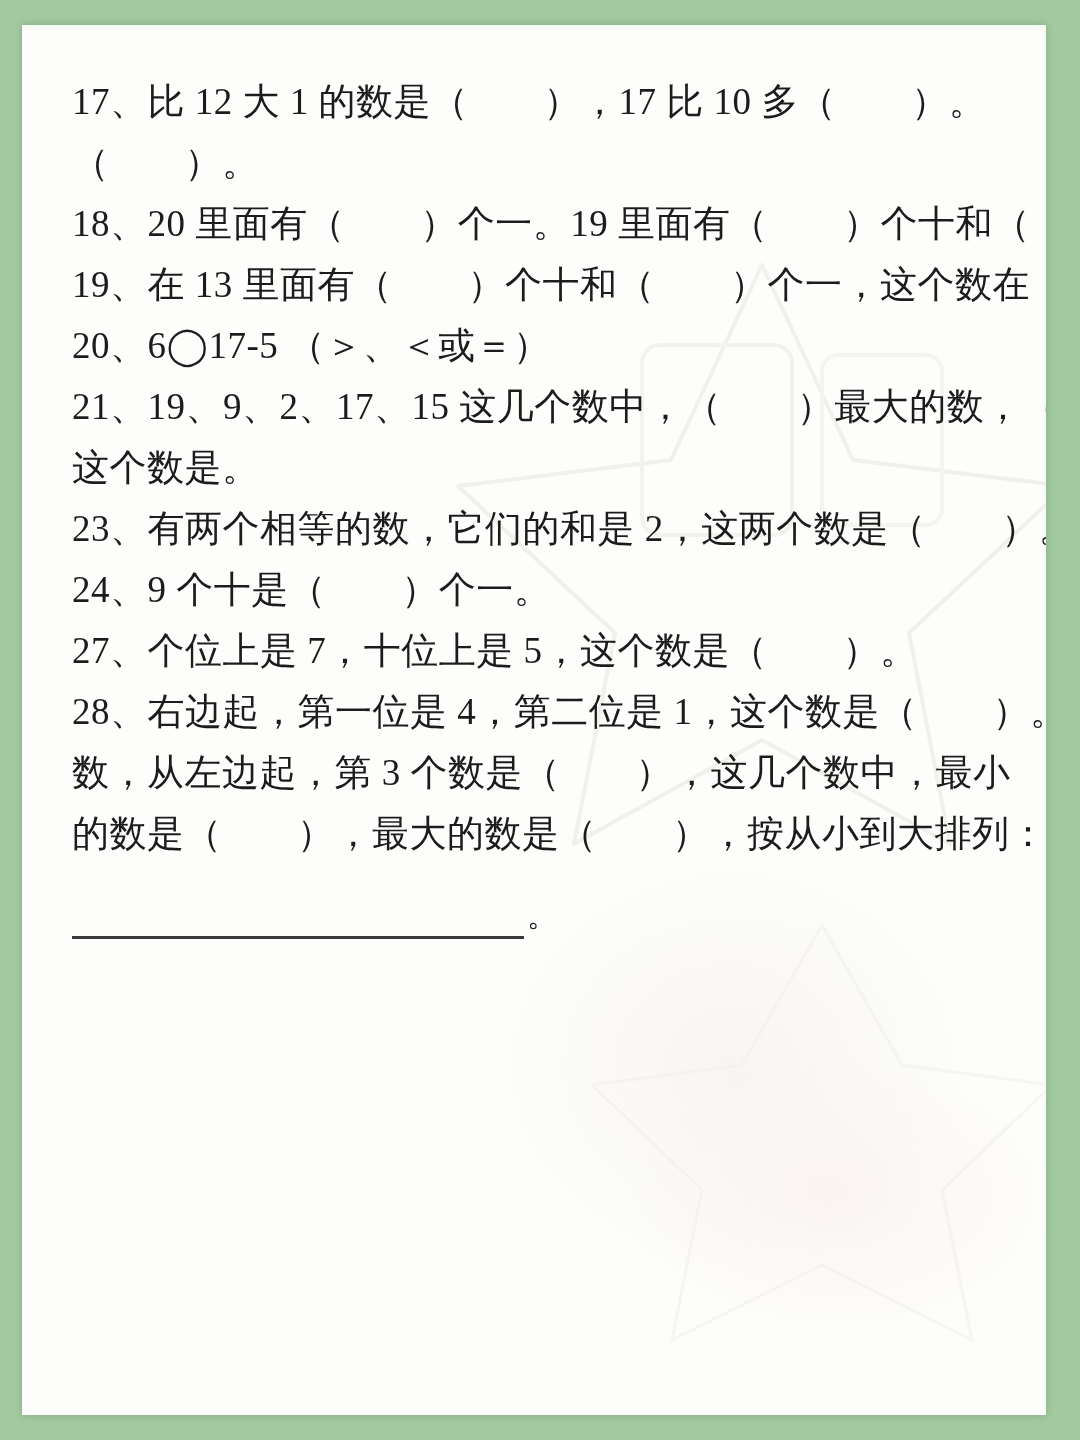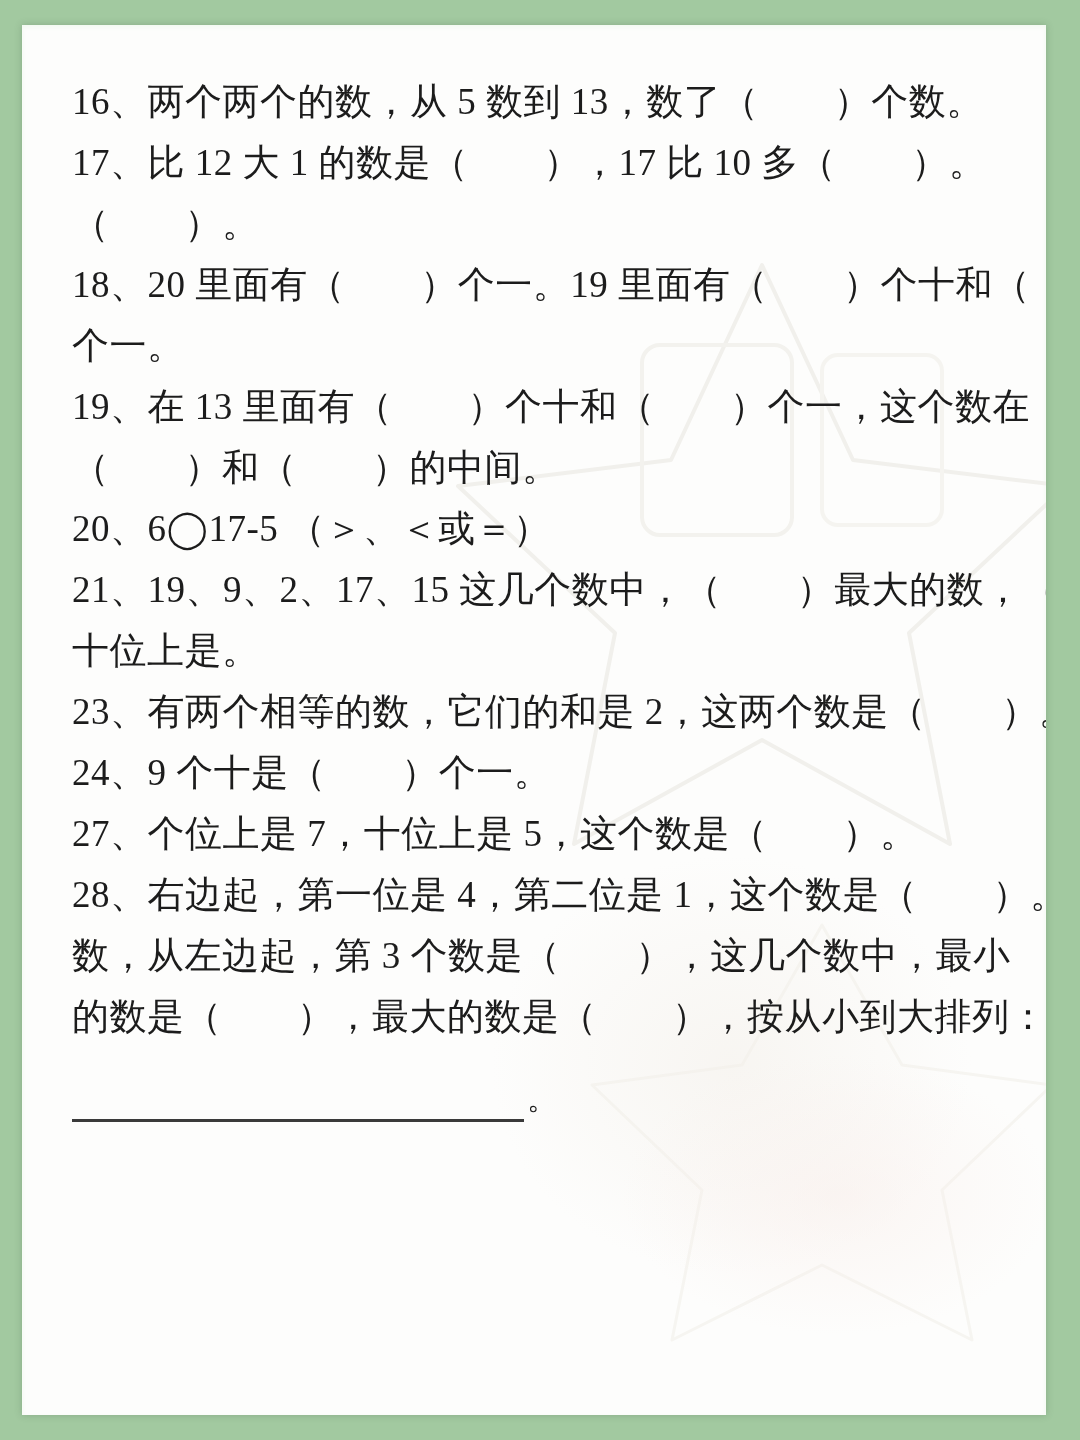--- a/index.html
+++ b/index.html
@@ -85,30 +85,27 @@
       <polygon points="740,240 831,435 1044,461 887,608 928,819 740,715 552,819 593,608 436,461 649,435" fill="none" stroke="#f1f0ec" stroke-width="4" stroke-linejoin="round"></polygon>
       <polygon points="800,900 880,1040 1030,1060 920,1165 950,1315 800,1240 650,1315 680,1165 570,1060 720,1040" fill="none" stroke="#f6f5f1" stroke-width="3" stroke-linejoin="round"></polygon>
       <rect x="620" y="320" width="150" height="190" rx="18" fill="none" stroke="#f3f2ee" stroke-width="4"></rect>
       <rect x="800" y="330" width="120" height="170" rx="16" fill="none" stroke="#f5f4f0" stroke-width="4"></rect>
     </svg>
     <div class="blob b1"></div>
     <div class="blob b2"></div>
   </div>
 
   <div class="content">
-    <div class="line">16、两个两个的数，从 5 数到 13，数了（　　）个数。</div>
     <div class="line">17、比 12 大 1 的数是（　　），17 比 10 多（　　）。</div>
     <div class="line">（　　）。</div>
     <div class="line">18、20 里面有（　　）个一。19 里面有（　　）个十和（　　）</div>
-    <div class="line">个一。</div>
     <div class="line">19、在 13 里面有（　　）个十和（　　）个一，这个数在</div>
-    <div class="line">（　　）和（　　）的中间。</div>
     <div class="line">20、6◯17-5 （＞、＜或＝）</div>
     <div class="line">21、19、9、2、17、15 这几个数中，（　　）最大的数，（　　）</div>
-    <div class="line">十位上是。</div>
+    <div class="line">这个数是。</div>
     <div class="line">23、有两个相等的数，它们的和是 2，这两个数是（　　）。</div>
     <div class="line">24、9 个十是（　　）个一。</div>
     <div class="line">27、个位上是 7，十位上是 5，这个数是（　　）。</div>
     <div class="line">28、右边起，第一位是 4，第二位是 1，这个数是（　　）。</div>
     <div class="line">数，从左边起，第 3 个数是（　　），这几个数中，最小</div>
     <div class="line">的数是（　　），最大的数是（　　），按从小到大排列：</div>
 
     <div class="answer-row">
       <span class="rule"></span>
       <span class="stop">。</span>

